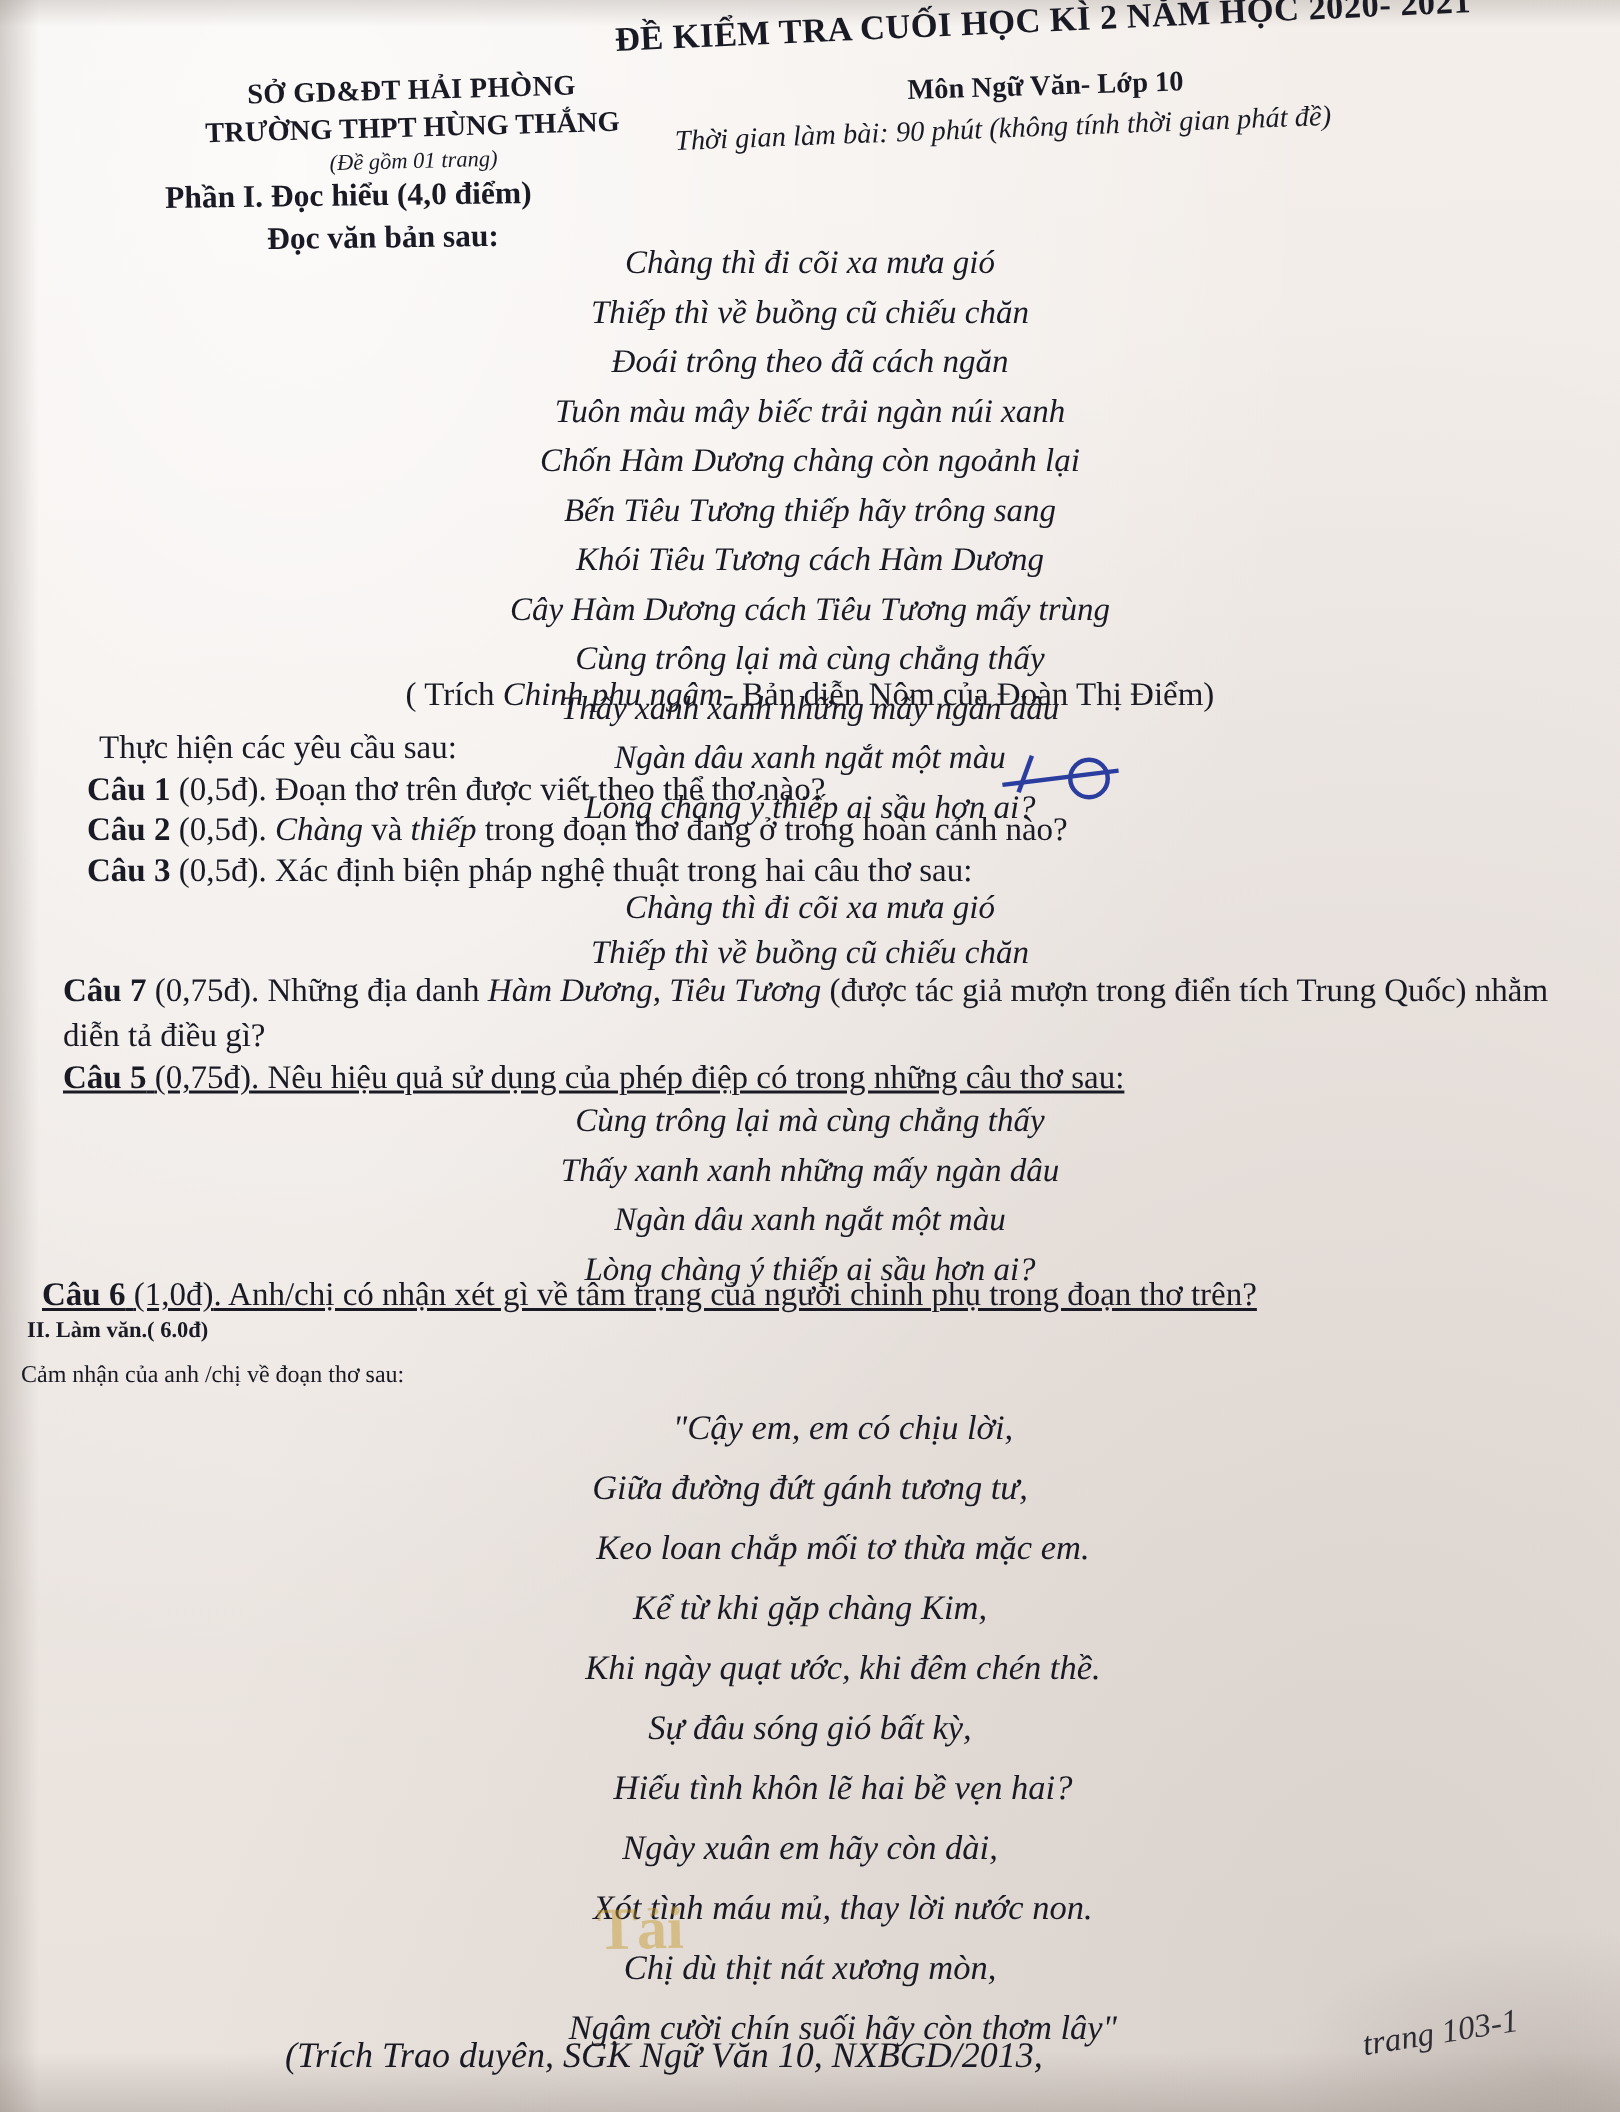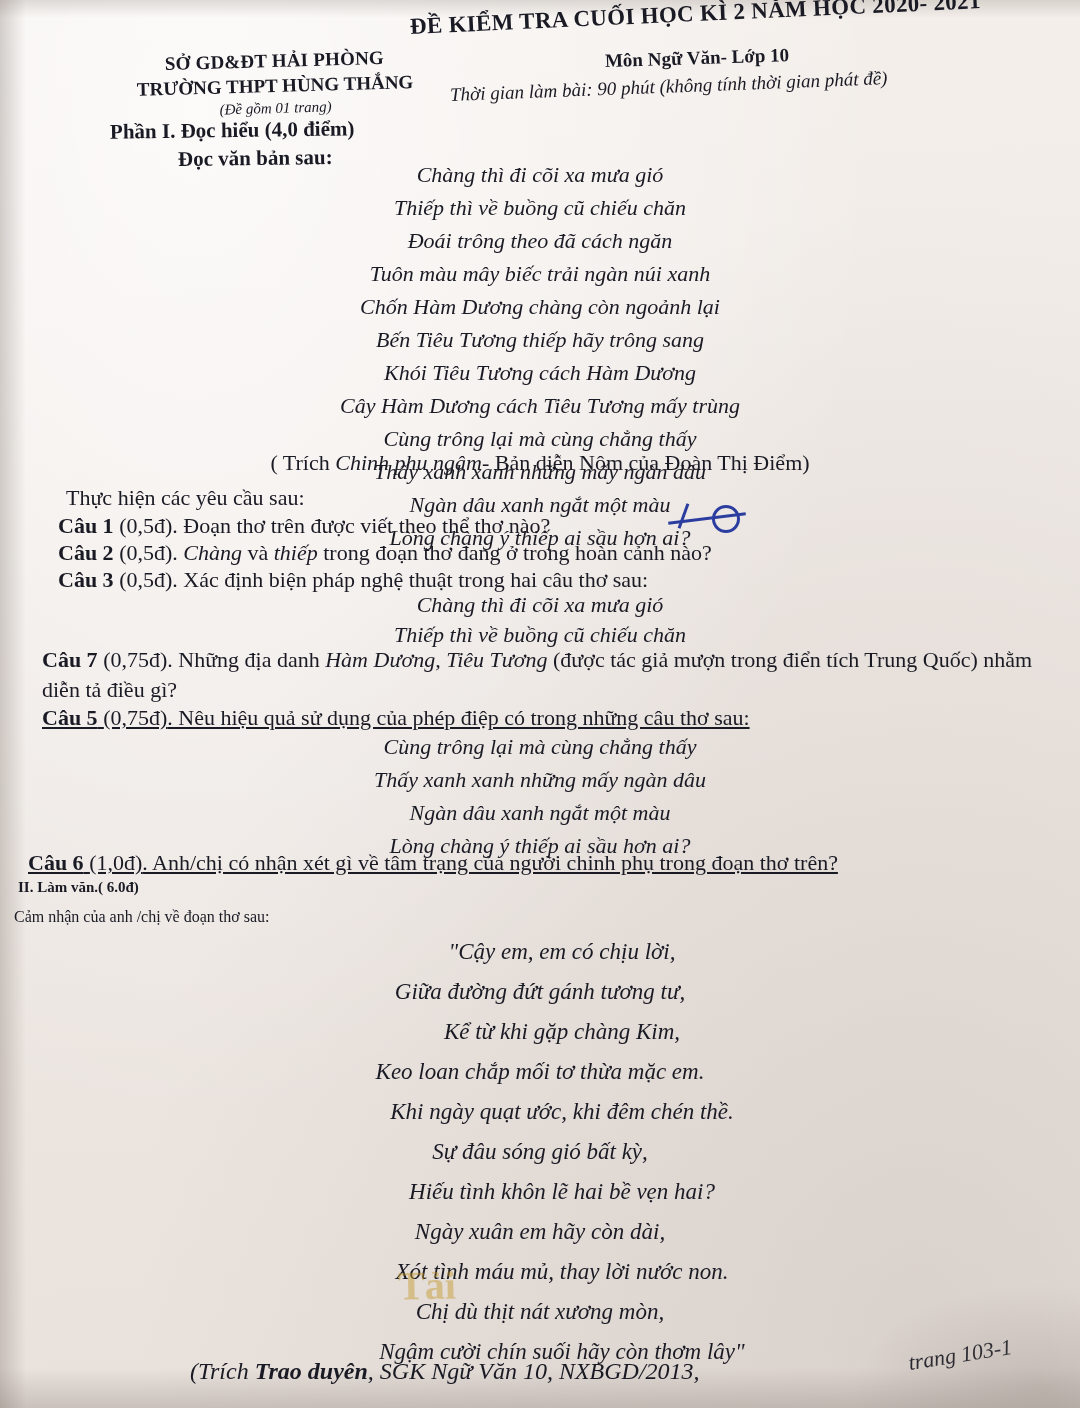--- a/index.html
+++ b/index.html
@@ -265,21 +265,21 @@
   .poem-2 .ln:nth-child(even) { margin-left: 0px; }
 
   .poem-2-src {
     position: absolute;
     left: 190px;
     top: 1358px;
     font-size: 24px;
     font-style: italic;
     white-space: nowrap;
   }
-  .poem-2-src b { font-weight: bold; }
+  .poem-2-src b { font-weight: normal; }
   .poem-2-src .pg {
     position: absolute;
     left: 718px;
     top: -16px;
     font-size: 22px;
     font-style: italic;
     transform: rotate(-9deg);
     white-space: nowrap;
   }
 
@@ -396,22 +396,22 @@
       <b>Câu 6</b>
       <span>(1,0đ)</span><span>. Anh/chị có nhận xét gì về tâm trạng của người chinh phụ trong đoạn thơ trên?</span>
     </div>
 
     <div class="part2-title">II. Làm văn.( 6.0đ)</div>
     <div class="part2-prompt">Cảm nhận của anh /chị về đoạn thơ sau:</div>
 
     <div class="poem-2">
       <div class="ln">"Cậy em, em có chịu lời,</div>
       <div class="ln">Giữa đường đứt gánh tương tư,</div>
+      <div class="ln">Keo loan chắp mối tơ thừa mặc em.</div>
       <div class="ln">Kể từ khi gặp chàng Kim,</div>
-      <div class="ln">Keo loan chắp mối tơ thừa mặc em.</div>
       <div class="ln">Khi ngày quạt ước, khi đêm chén thề.</div>
       <div class="ln">Sự đâu sóng gió bất kỳ,</div>
       <div class="ln">Hiếu tình khôn lẽ hai bề vẹn hai?</div>
       <div class="ln">Ngày xuân em hãy còn dài,</div>
       <div class="ln">Xót tình máu mủ, thay lời nước non.</div>
       <div class="ln">Chị dù thịt nát xương mòn,</div>
       <div class="ln">Ngậm cười chín suối hãy còn thơm lây"</div>
     </div>
 
     <div class="watermark">Tải</div>

